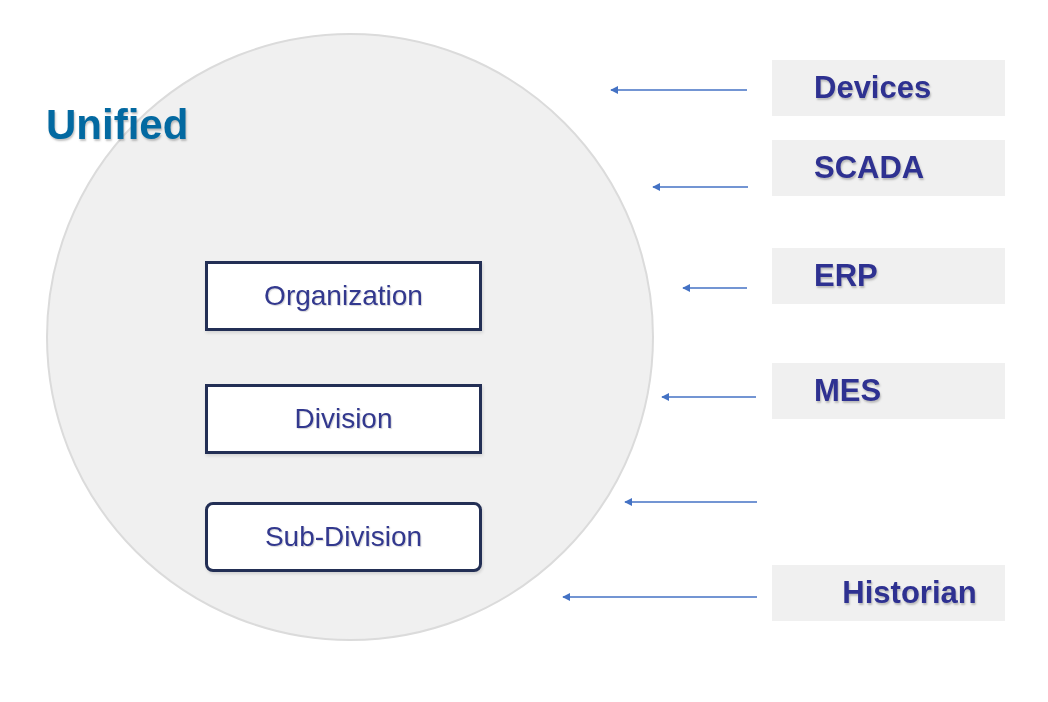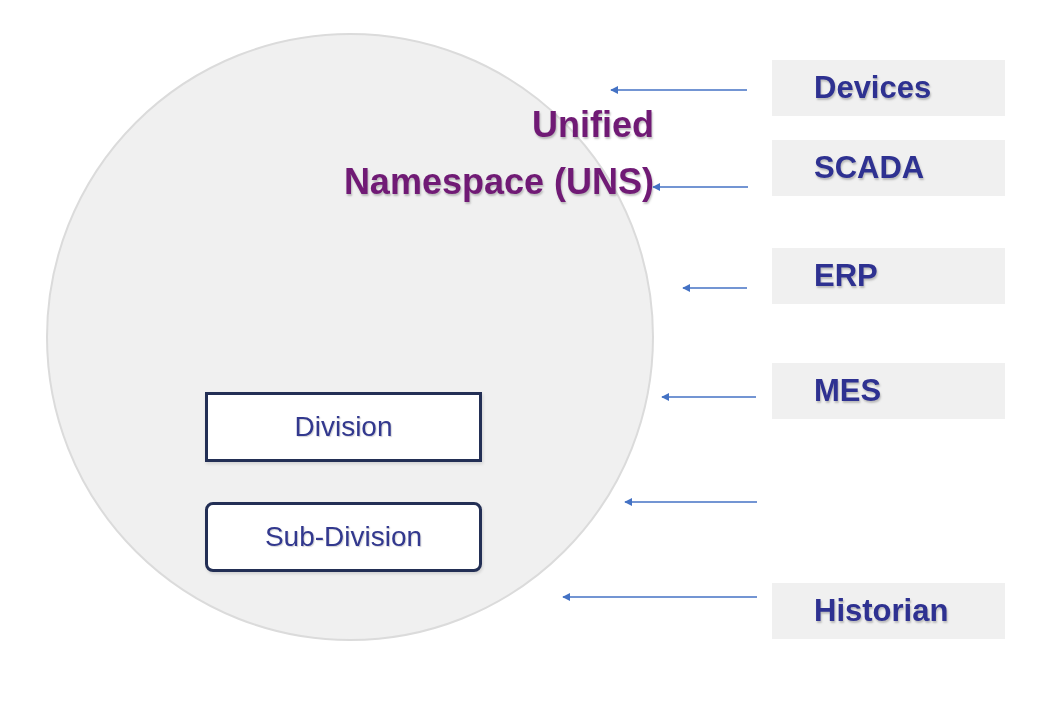--- a/index.html
+++ b/index.html
@@ -24,23 +24,23 @@
     border-radius: 50%;
     background: #F0F0F0;
     border: 2px solid #DBDBDB;
     box-sizing: border-box;
   }
   .uns-title {
     position: absolute;
     left: 46px;
     top: 96px;
     width: 608px;
-    text-align: right;
-    color: #701a75;
-    font-size: 36px;
+    text-align: left;
+    color: #0369a1;
+    font-size: 42px;
     font-weight: bold;
     line-height: 57px;
     text-shadow: 1px 2px 2px rgba(120,120,120,0.45);
   }
   .h-box {
     position: absolute;
     left: 205px;
     width: 277px;
     height: 70px;
     background: #ffffff;
@@ -48,21 +48,21 @@
     box-sizing: border-box;
     display: flex;
     align-items: center;
     justify-content: center;
     color: #32388E;
     font-size: 28px;
     text-shadow: 1px 1px 1px rgba(130,130,140,0.35);
     box-shadow: 1px 2px 3px rgba(0,0,0,0.12);
   }
   .h-box.org { top: 261px; }
-  .h-box.div { top: 384px; margin-top: 8px; }
+  .h-box.div { top: 384px; }
   .h-box.sub { top: 502px; border-radius: 8px; }
   .src-box {
     position: absolute;
     left: 772px;
     width: 233px;
     height: 56px;
     background: #F0F0F0;
     display: flex;
     align-items: center;
     padding-left: 42px;
@@ -70,42 +70,44 @@
     color: #2E3191;
     font-size: 31px;
     font-weight: bold;
     text-shadow: 1px 2px 2px rgba(120,120,120,0.45);
   }
   .src-devices   { top: 60px;  }
   .src-scada     { top: 140px; }
   .src-erp       { top: 248px; }
   .src-mes       { top: 363px; }
   .src-cloud     { top: 467px; }
-  .src-historian { top: 583px; }
+  .src-historian { top: 565px; justify-content: center; }
   .arrow-layer {
     position: absolute;
     left: 0;
     top: 0;
     width: 1048px;
     height: 702px;
     pointer-events: none;
   }
 </style>
 </head>
 <body>
 
 <div class="stage">
 
   <div class="uns-circle"></div>
 
   <div class="uns-title">
     <div>Unified</div>
-    <div>Namespace (UNS)</div>
   </div>
 
+  <div class="h-box org">
+    <span>Organization</span>
+  </div>
   <div class="h-box div">
     <span>Division</span>
   </div>
   <div class="h-box sub">
     <span>Sub-Division</span>
   </div>
 
   <svg class="arrow-layer" width="1048" height="702" viewBox="0 0 1048 702" xmlns="http://www.w3.org/2000/svg">
     <defs>
       <marker id="ah" viewBox="0 0 10 10" refX="9" refY="5" markerWidth="8" markerHeight="8" markerUnits="userSpaceOnUse" orient="auto">

